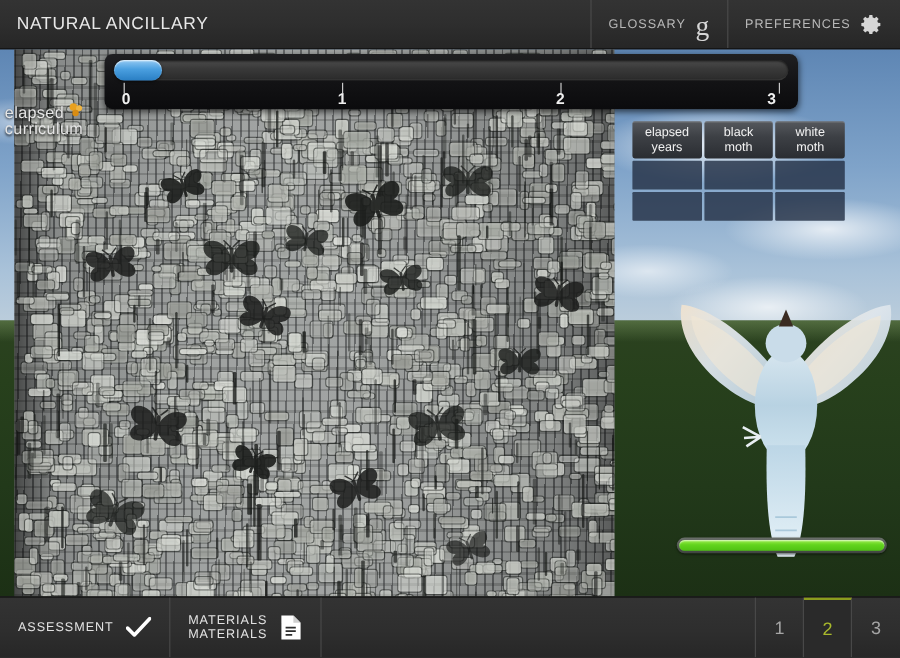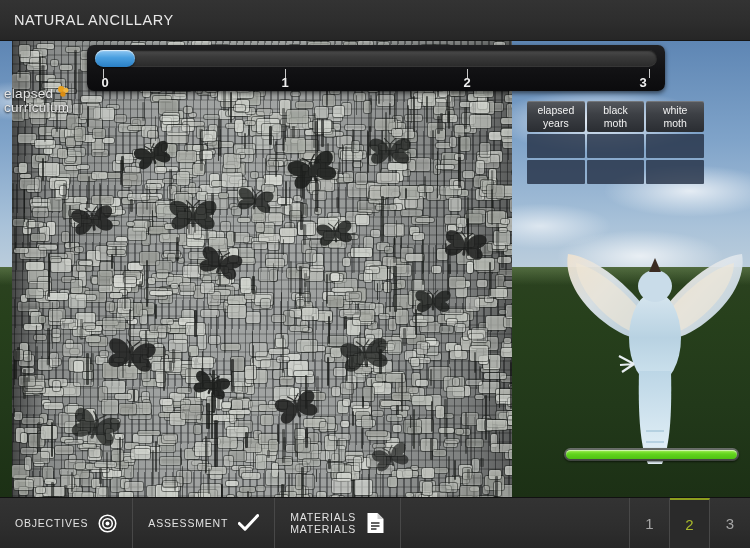--- a/index.html
+++ b/index.html
@@ -279,21 +279,34 @@
   }
 </style>
 </head>
 <body>
 
 <div id="app">
 
   <div class="topbar">
     <div class="topbar-title">NATURAL ANCILLARY</div>
 
-
+    <div class="topbar-btn">
+      <span class="lbl">GLOSSARY</span>
+      <span class="glyph-g">g</span>
+    </div>
+
+    <div class="topbar-btn">
+      <span class="lbl">PREFERENCES</span>
+      <span>
+        <svg class="gear-icon" viewBox="0 0 24 24" aria-hidden="true">
+          <path fill="#d6d6d6" d="M12 8.3a3.7 3.7 0 100 7.4 3.7 3.7 0 000-7.4zm0 5.6a1.9 1.9 0 110-3.8 1.9 1.9 0 010 3.8z"></path>
+          <path fill="#d6d6d6" d="M21 13.6v-3.2l-2.5-.4a6.9 6.9 0 00-.8-1.9l1.5-2-2.3-2.3-2 1.5a6.9 6.9 0 00-1.9-.8L12.6 2H9.4L9 4.5c-.7.2-1.3.5-1.9.8l-2-1.5-2.3 2.3 1.5 2c-.3.6-.6 1.2-.8 1.9L1 10.4v3.2l2.5.4c.2.7.5 1.3.8 1.9l-1.5 2 2.3 2.3 2-1.5c.6.3 1.2.6 1.9.8l.4 2.5h3.2l.4-2.5c.7-.2 1.3-.5 1.9-.8l2 1.5 2.3-2.3-1.5-2c.3-.6.6-1.2.8-1.9l2.5-.4z"></path>
+        </svg>
+      </span>
+    </div>
   </div>
 
   <div class="scene">
     <div class="sky"></div>
     <div class="grass"></div>
 
     <div class="trunk">
       <div class="trunk-tex" id="bark">
           <div class="bark-cell" style="left:465.2px;top:111.0px;width:20.8px;height:7.8px;background:rgba(216,219,212,0.41)"></div>
           <div class="bark-cell" style="left:335.6px;top:315.1px;width:8.3px;height:10.4px;background:rgba(201,204,197,0.47)"></div>
@@ -2335,28 +2348,20 @@
         </tr>
         <tr>
           <td></td>
           <td></td>
           <td></td>
         </tr>
       </tbody>
   </table>
 
   <div class="bottombar">
-    <div class="bb-item">
-      <span>OBJECTIVES</span>
-      <svg width="19" height="19" viewBox="0 0 24 24" aria-hidden="true">
-        <circle cx="12" cy="12" r="10.4" fill="none" stroke="#ffffff" stroke-width="2"></circle>
-        <circle cx="12" cy="12" r="6" fill="none" stroke="#ffffff" stroke-width="2"></circle>
-        <circle cx="12" cy="12" r="2.5" fill="#ffffff"></circle>
-      </svg>
-    </div>
 
     <div class="bb-item">
       <span>ASSESSMENT</span>
       <svg width="21" height="18" viewBox="0 0 24 20" aria-hidden="true">
         <path d="M1.5 10.5 L8 17 L22.5 1.5" fill="none" stroke="#ffffff" stroke-width="3.4" stroke-linecap="round" stroke-linejoin="round"></path>
       </svg>
     </div>
 
     <div class="bb-item">
       <span class="two-line">

